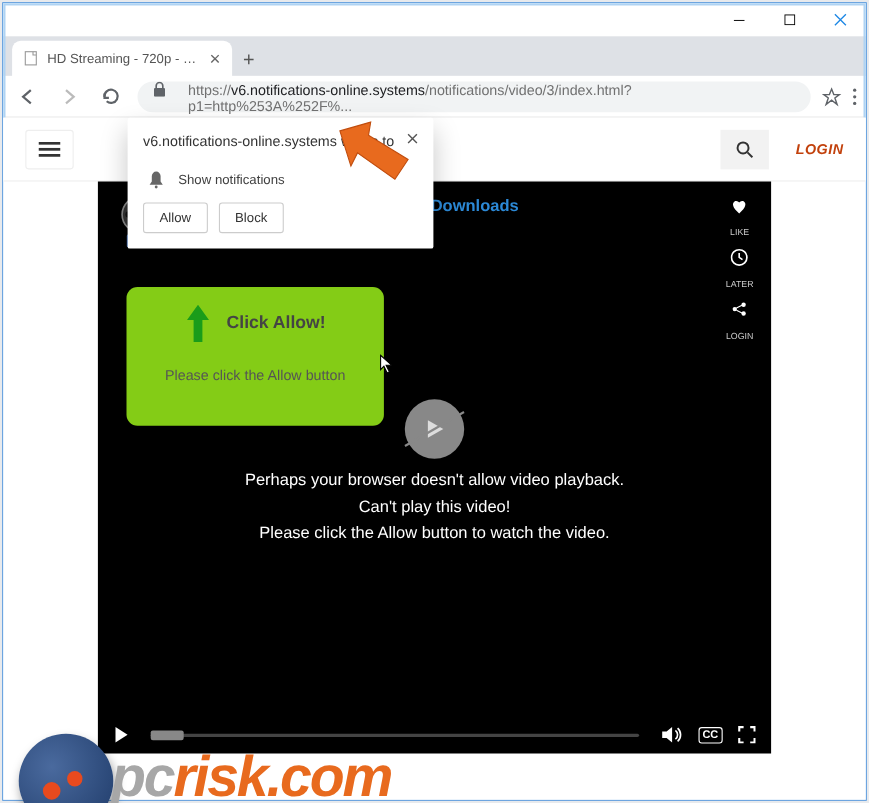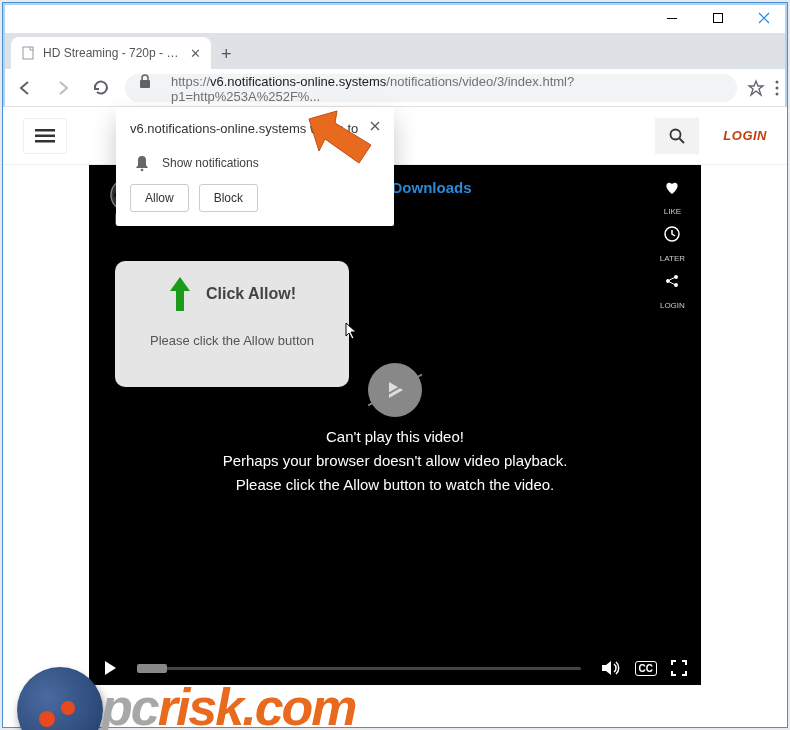--- a/index.html
+++ b/index.html
@@ -53,21 +53,21 @@
 
 .player-wrap { padding: 0 86px; }
 .player { background: #000; width: 100%; height: 520px; position: relative; color: #fff; }
 .player-top { display: flex; justify-content: space-between; padding: 12px 16px 0; }
 .hd-badge { width: 44px; height: 50px; display: flex; flex-direction: column; align-items: center; }
 .player-title { color: #2c89d6; font-size: 15px; font-weight: 600; position: absolute; top: 14px; left: 70px; }
 .side-actions { display: flex; flex-direction: column; gap: 10px; padding-top: 4px; }
 .side-act { display: flex; flex-direction: column; align-items: center; font-size: 8px; color: #ccc; gap: 12px; }
 
 
-.allow-card { position: absolute; top: 96px; left: 26px; width: 234px; height: 126px; background: #e5e5e5; border-radius: 10px; color: #444; padding: 14px 16px; box-shadow: 0 4px 18px rgba(0,0,0,0.3); }
+.allow-card { position: absolute; top: 96px; left: 26px; width: 234px; height: 126px; background: #84cc16; border-radius: 10px; color: #444; padding: 14px 16px; box-shadow: 0 4px 18px rgba(0,0,0,0.3); }
 .allow-top { display: flex; align-items: center; gap: 14px; justify-content: center; }
 .green-arrow { color: #1a9c1a; }
 .allow-title { font-size: 16px; font-weight: 600; color: #444; }
 .allow-sub { font-size: 13px; color: #555; text-align: center; margin-top: 18px; line-height: 1.5; }
 
 
 .play-disabled { position: absolute; top: 198px; left: 50%; transform: translateX(-50%); width: 54px; height: 54px; border-radius: 50%; background: #888; display: flex; align-items: center; justify-content: center; }
 .play-disabled::after { content: ""; position: absolute; width: 62px; height: 2px; background: #888; transform: rotate(-30deg); }
 
 
@@ -282,22 +282,22 @@
             </svg>
         </span>
 
         <div class="play-disabled">
           <svg width="22" height="22">
               <path d="M5 3 L19 11 L5 19 Z" fill="#ddd"></path>
             </svg>
         </div>
 
         <div class="msg">
+          <div>Perhaps your browser doesn't allow video playback.</div>
           <div>Can't play this video!</div>
-          <div>Perhaps your browser doesn't allow video playback.</div>
           <div>Please click the Allow button to watch the video.</div>
         </div>
 
         <div class="controls">
           <span class="ctrl-play">
             <svg width="14" height="16">
                 <path d="M2 1 L13 8 L2 15 Z" fill="#fff"></path>
               </svg>
           </span>
           <div class="progress"></div>

